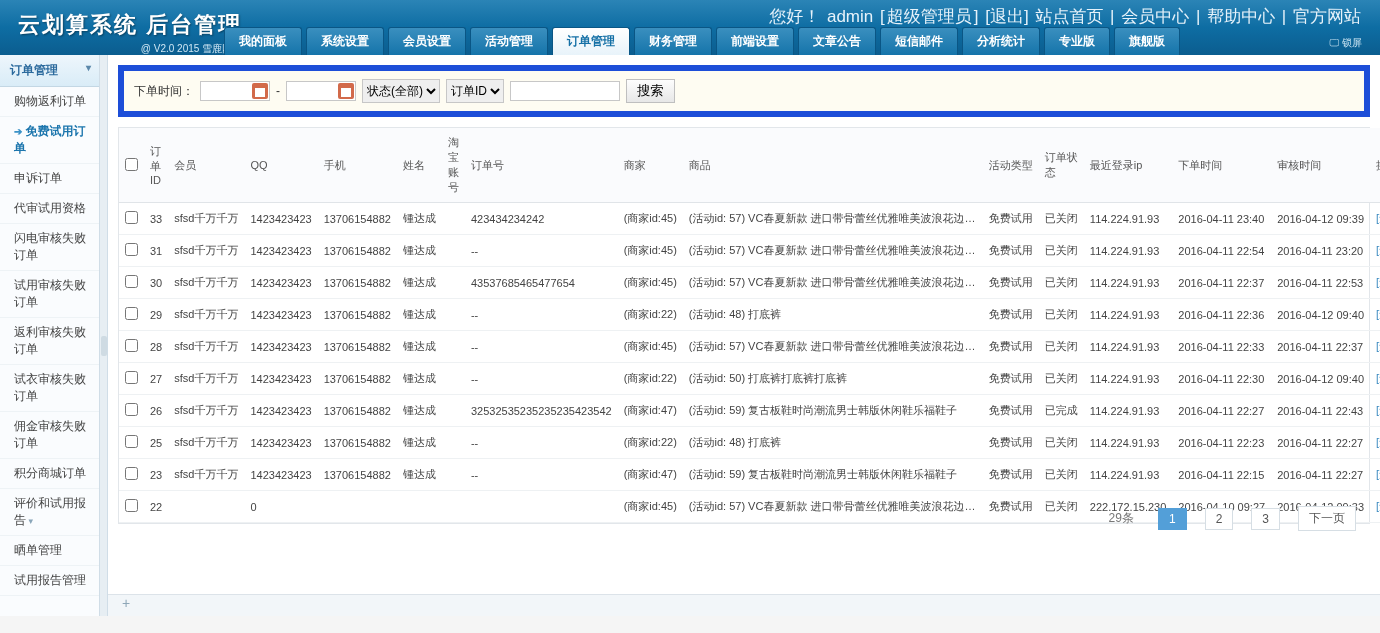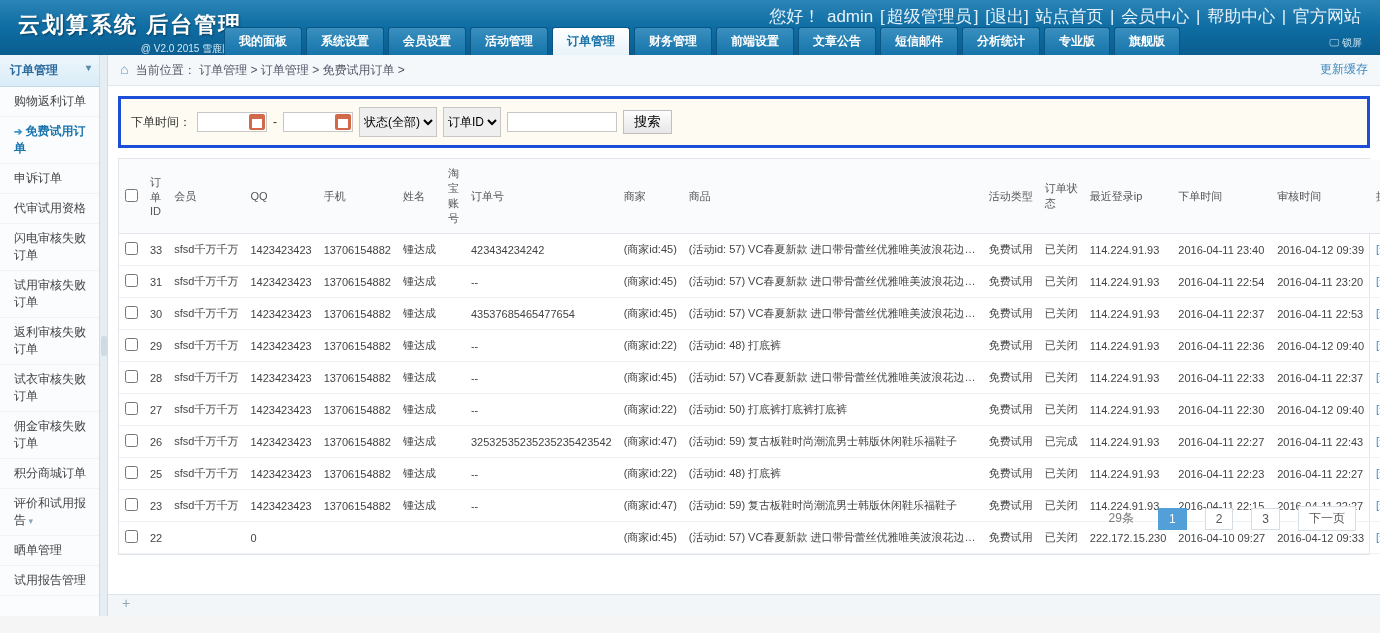--- a/index.html
+++ b/index.html
@@ -35,27 +35,27 @@
 .collapse-bar { width: 8px; background: #e7eef3; border-right: 1px solid #d0dde7; position: relative; }
 .collapse-bar .dot { position: absolute; top: 50%; left: 1px; width: 6px; height: 20px; background: #cfdbe3; border-radius: 2px; }
 
 
 .main { flex: 1; background: #fff; position: relative; overflow: hidden; }
 .breadcrumb-row { background: #f4f8fb; border-bottom: 1px solid #dfe7ed; padding: 6px 12px; color: #556; display: flex; justify-content: space-between; }
 .breadcrumb-row .loc-icon::before { content: "⌂"; color: #6a97ba; margin-right: 4px; font-size: 14px; }
 .breadcrumb-row .refresh { color: #4189bf; }
 
 
-.filter-bar { background: #fefcf2; border: 3px solid #1d4ed8; margin: 10px; padding: 8px 10px; display: flex; align-items: center; gap: 6px; }
+.filter-bar { background: #fefcf2; border: 6px solid #1d4ed8; margin: 10px; padding: 8px 10px; display: flex; align-items: center; gap: 6px; }
 .filter-bar input[type=text] { height: 20px; border: 1px solid #c7c7c7; padding: 0 4px; font-size: 12px; }
 .date-input-wrap { position: relative; display: inline-block; }
 .date-input-wrap input { width: 70px; }
 .date-input-wrap .cal-ic { position: absolute; right: 2px; top: 2px; width: 16px; height: 16px; background: #d26a4a; border-radius: 2px; }
 .date-input-wrap .cal-ic::after { content: ""; position: absolute; top: 5px; left: 3px; right: 3px; bottom: 2px; background: #fff; }
-.filter-bar select { height: 30px; border: 1px solid #c7c7c7; font-size: 12px; }
+.filter-bar select { height: 24px; border: 1px solid #c7c7c7; font-size: 12px; }
 .btn-search { background: linear-gradient(to bottom, #fdfdfd, #e7e7e7); border: 1px solid #bfbfbf; padding: 2px 10px; cursor: pointer; font-family: Liberation Serif, serif; }
 
 
 .tbl-wrap { margin: 0 10px; border: 1px solid #e2e6ea; }
 table.data { width: 100%; border-collapse: collapse; font-size: 11px; }
 table.data th { background: #fafbfd; border-bottom: 1px solid #e0e4e8; padding: 7px 6px; text-align: left; font-weight: normal; color: #555; }
 table.data td { border-bottom: 1px solid #eef1f3; padding: 8px 6px; color: #444; white-space: nowrap; overflow: hidden; text-overflow: ellipsis; }
 table.data td.goods { max-width: 300px; }
 .act-link { color: #3a8ac0; }
 
@@ -127,30 +127,20 @@
         <div class="side-item caret">评价和试用报告</div>
         <div class="side-item">晒单管理</div>
         <div class="side-item">试用报告管理</div>
       </div>
   </div>
   <div class="collapse-bar">
       <div class="dot"></div>
     </div>
 
   <div class="main">
-    <div class="breadcrumb-row">
-      <div>
-        <span class="loc-icon"></span>
-        <span>当前位置：</span>
-        <a>订单管理</a> &gt;
-        <a>订单管理</a> &gt;
-        <a>免费试用订单</a> &gt;
-      </div>
-      <a class="refresh">更新缓存</a>
-    </div>
 
     <div class="filter-bar">
       <span>下单时间：</span>
       <span class="date-input-wrap"><input type="text" style=""><span class="cal-ic"></span></span>
       <span>-</span>
       <span class="date-input-wrap"><input type="text" style=""><span class="cal-ic"></span></span>
       <select><option>状态(全部)</option></select>
       <select><option>订单ID</option></select>
       <input type="text" style="width: 110px;">
       <button class="btn-search">搜索</button>

